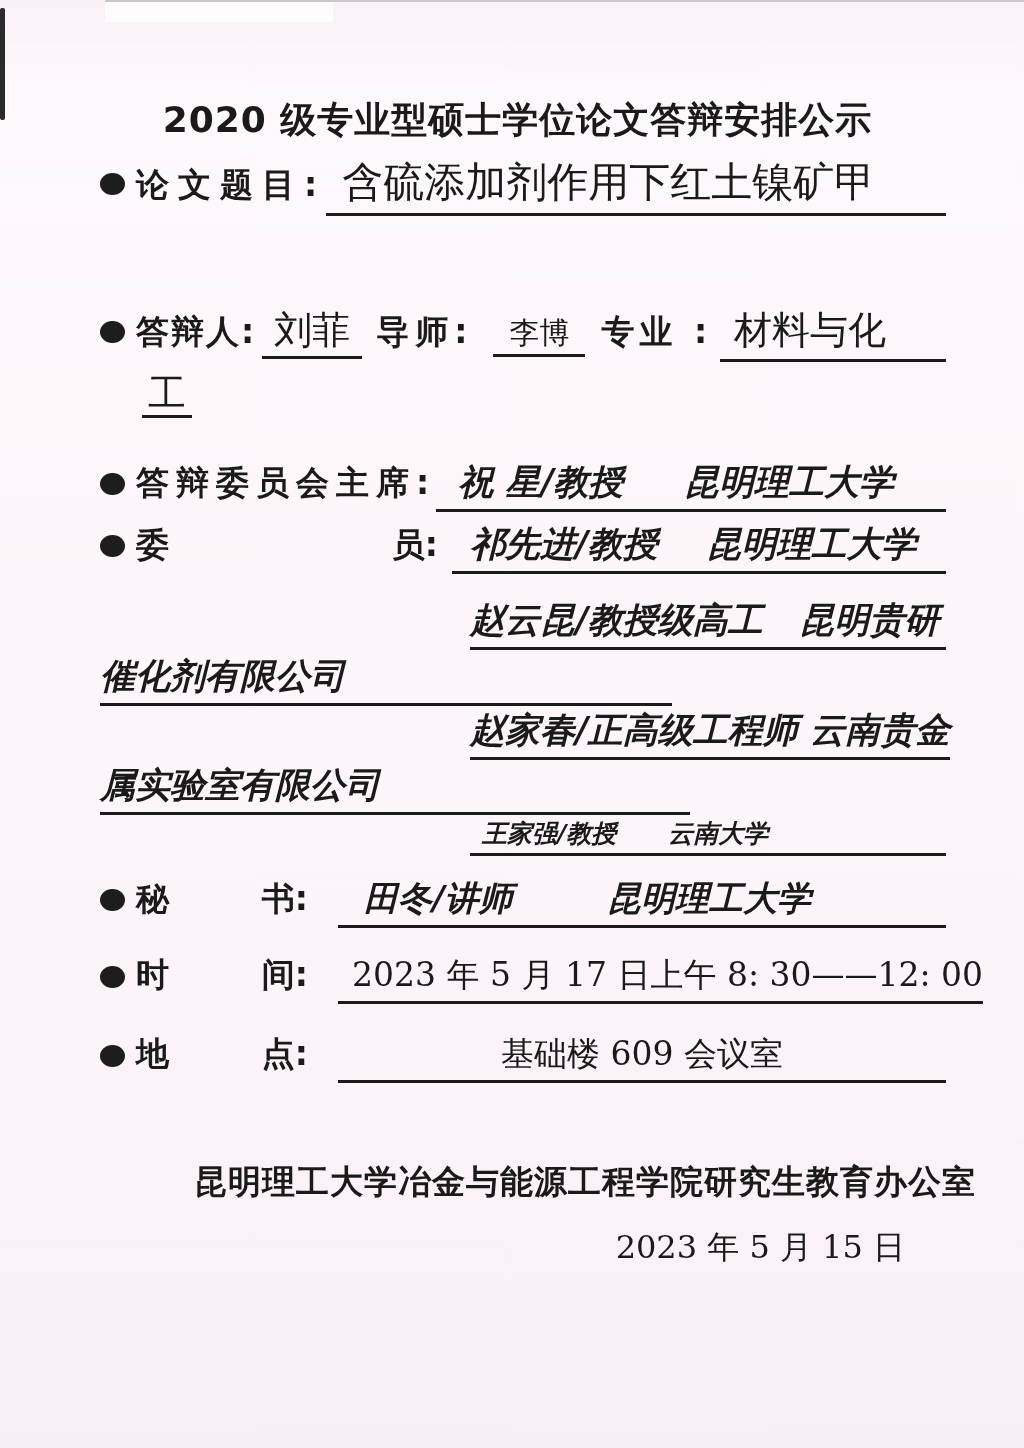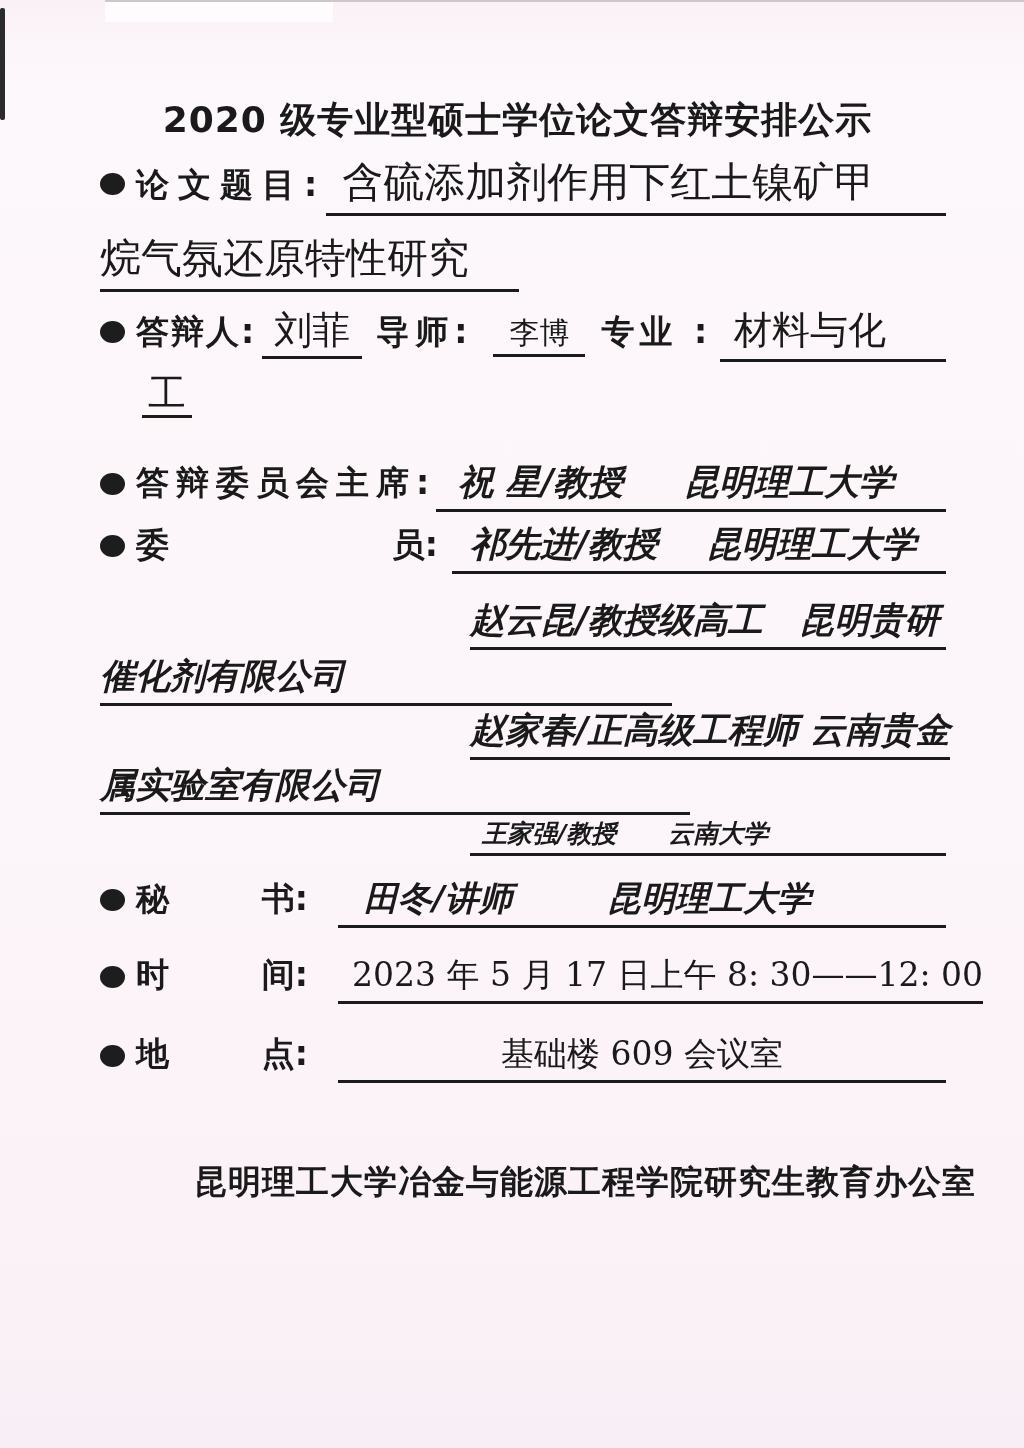--- a/index.html
+++ b/index.html
@@ -61,23 +61,20 @@
   <div class="edge-left"></div>
 
   <div class="title hei">2020 级专业型硕士学位论文答辩安排公示</div>
 
   <div class="row" style="top:155px;">
     <span class="bullet"></span>
     <span class="lbl hei" style="letter-spacing:9px;">论文题目:</span>
     <span class="u fill val song" style="font-size:41px;padding-left:16px;">含硫添加剂作用下红土镍矿甲</span>
   </div>
 
-  <div class="row" style="top:231px;right:auto;">
-    <span class="u val song" style="font-size:41px;padding-right:50px;">烷气氛还原特性研究</span>
-  </div>
 
   <div class="row" style="top:305px;">
     <span class="bullet"></span>
     <span class="lbl hei" style="letter-spacing:2px;">答辩人:</span>
     <span class="u val song" style="font-size:38px;padding:0 12px;margin-left:6px;">刘菲</span>
     <span class="lbl hei" style="letter-spacing:6px;margin-left:14px;">导师:</span>
     <span class="u val song" style="font-size:30px;padding:0 16px;margin-left:20px;">李博</span>
     <span class="lbl hei" style="letter-spacing:5px;margin-left:16px;">专业 :</span>
     <span class="u fill val song" style="font-size:38px;padding-left:14px;margin-left:8px;">材料与化</span>
   </div>
@@ -142,14 +139,15 @@
   <div class="row" style="top:1032px;">
     <span class="bullet"></span>
     <span class="split" style="width:172px;">
       <span class="lbl hei">地</span>
       <span class="lbl hei">点:</span>
     </span>
     <span class="u fill val song" style="font-size:33px;text-align:center;margin-left:30px;">基础楼 609 会议室</span>
   </div>
 
   <div class="footer-org">昆明理工大学冶金与能源工程学院研究生教育办公室</div>
+  <div class="footer-date val">2023 年 5 月 15 日</div>
 
 </div>
 
 </body></html>

